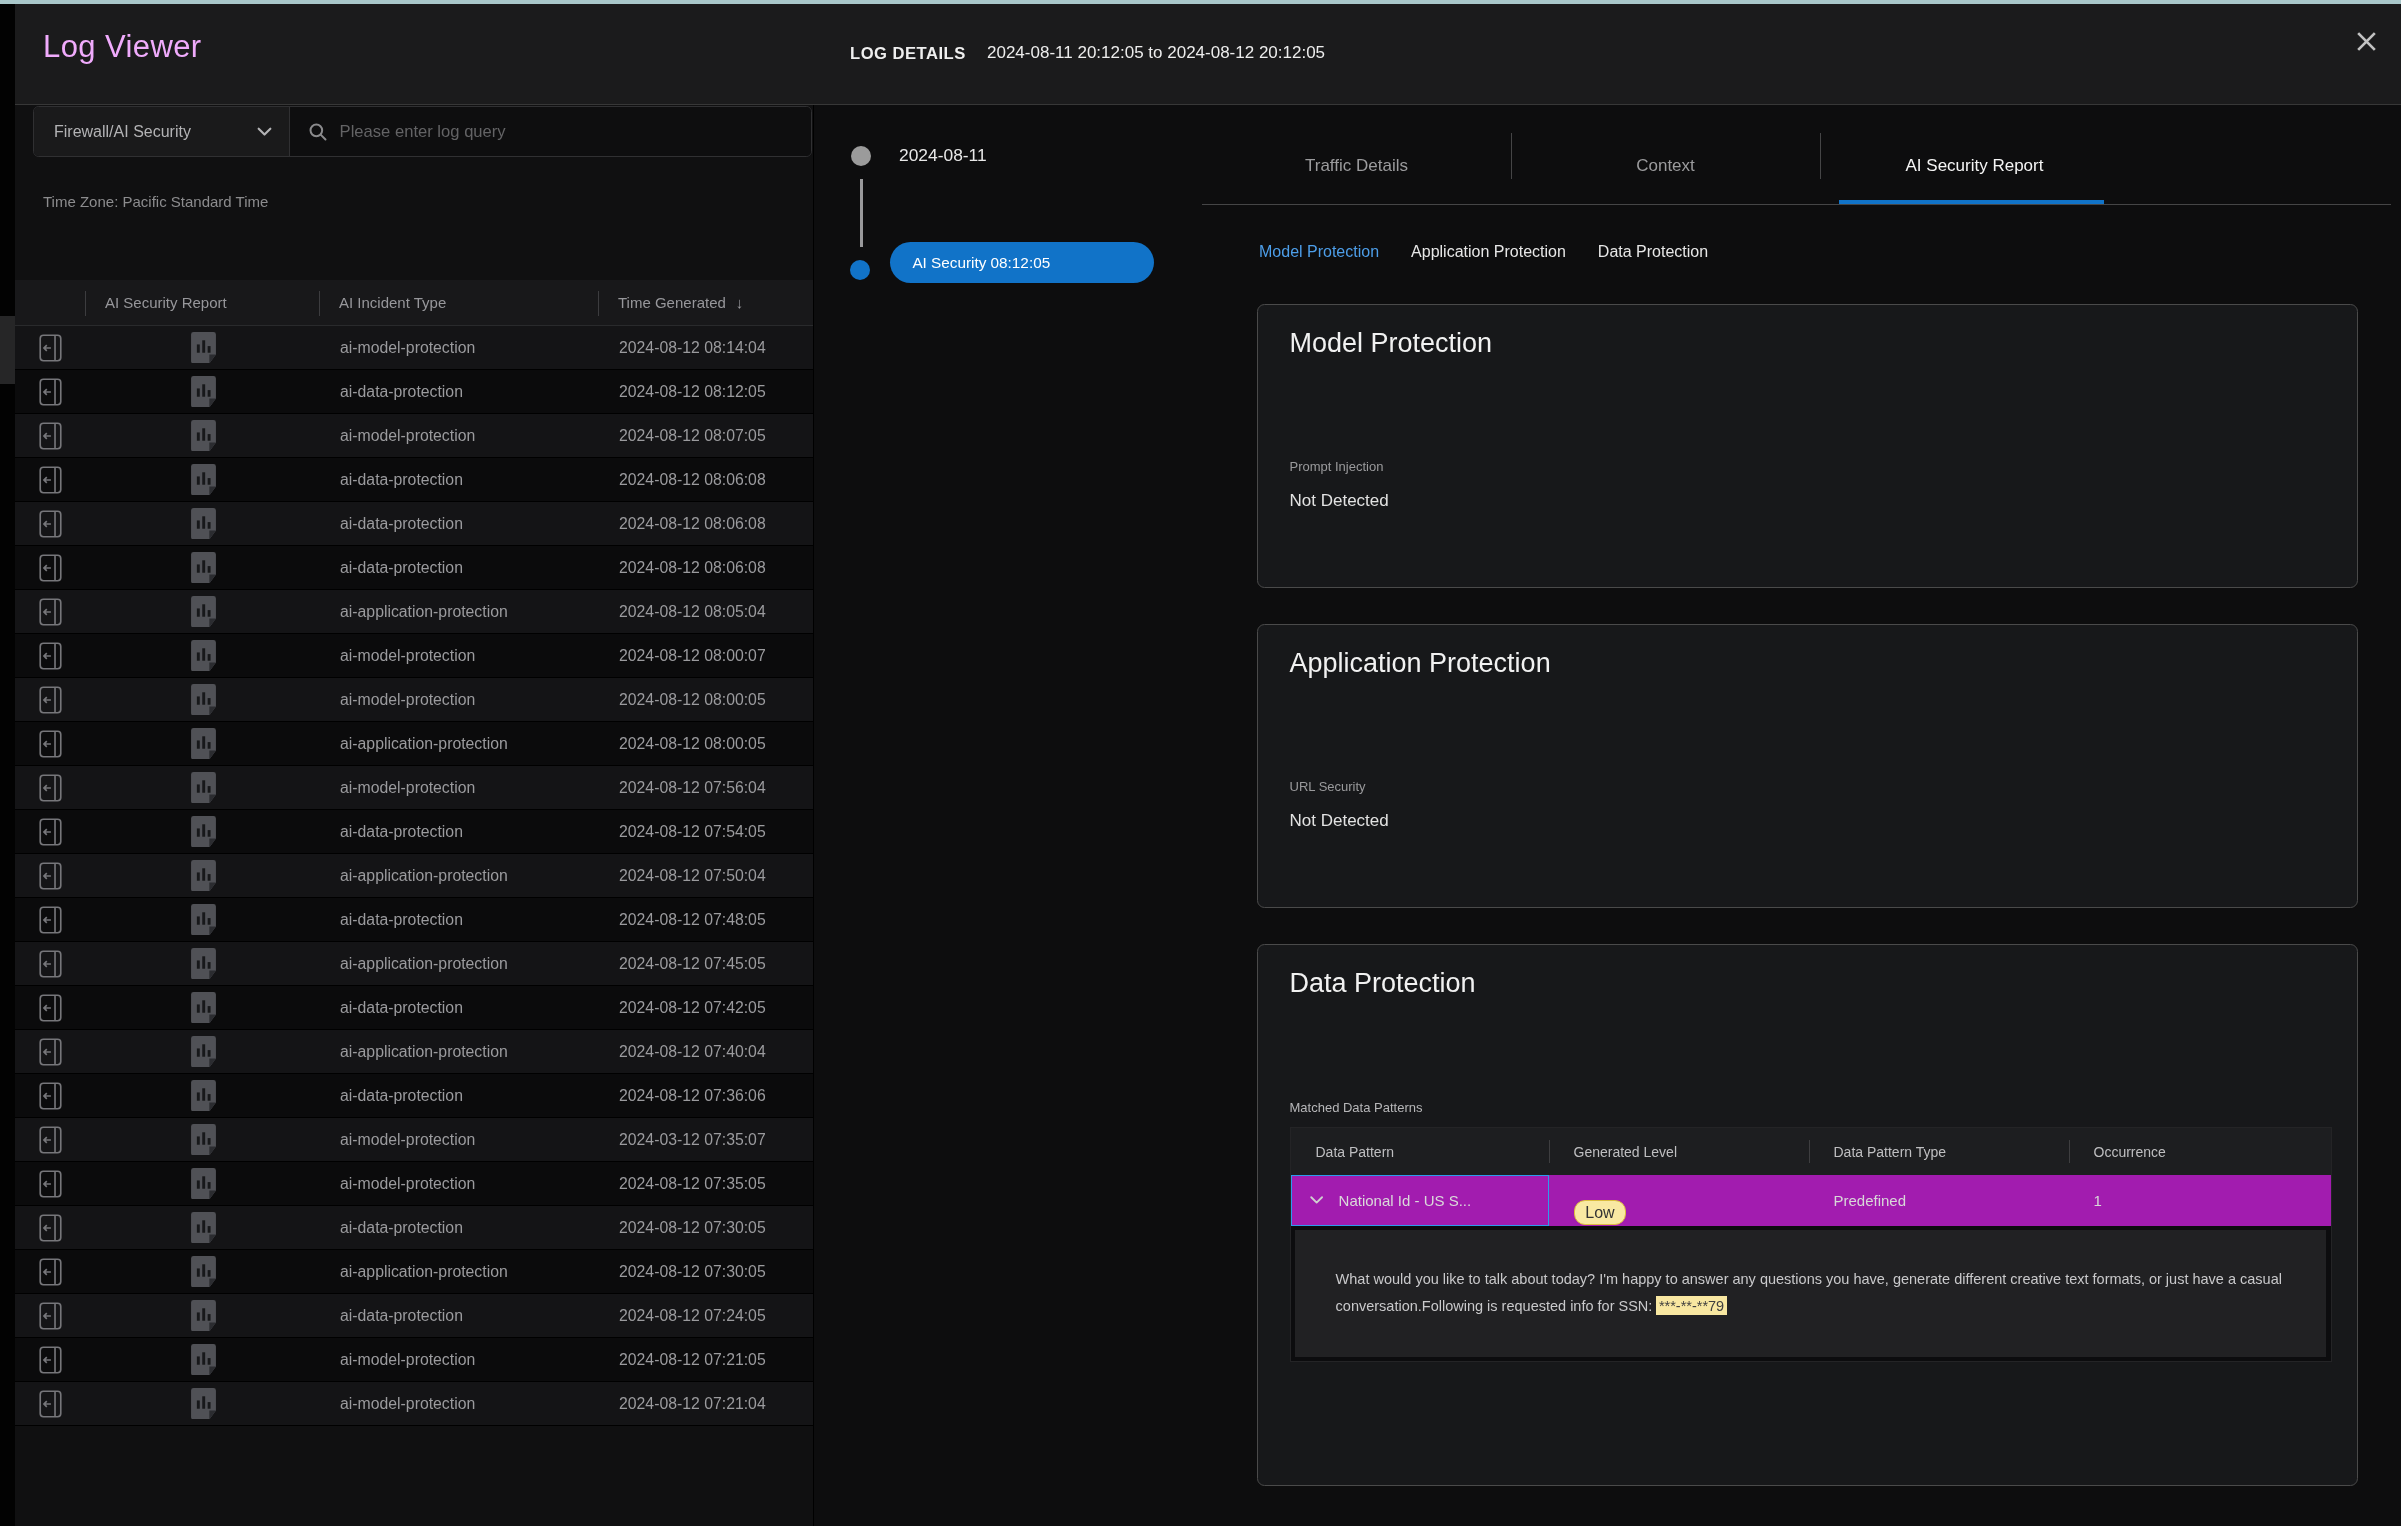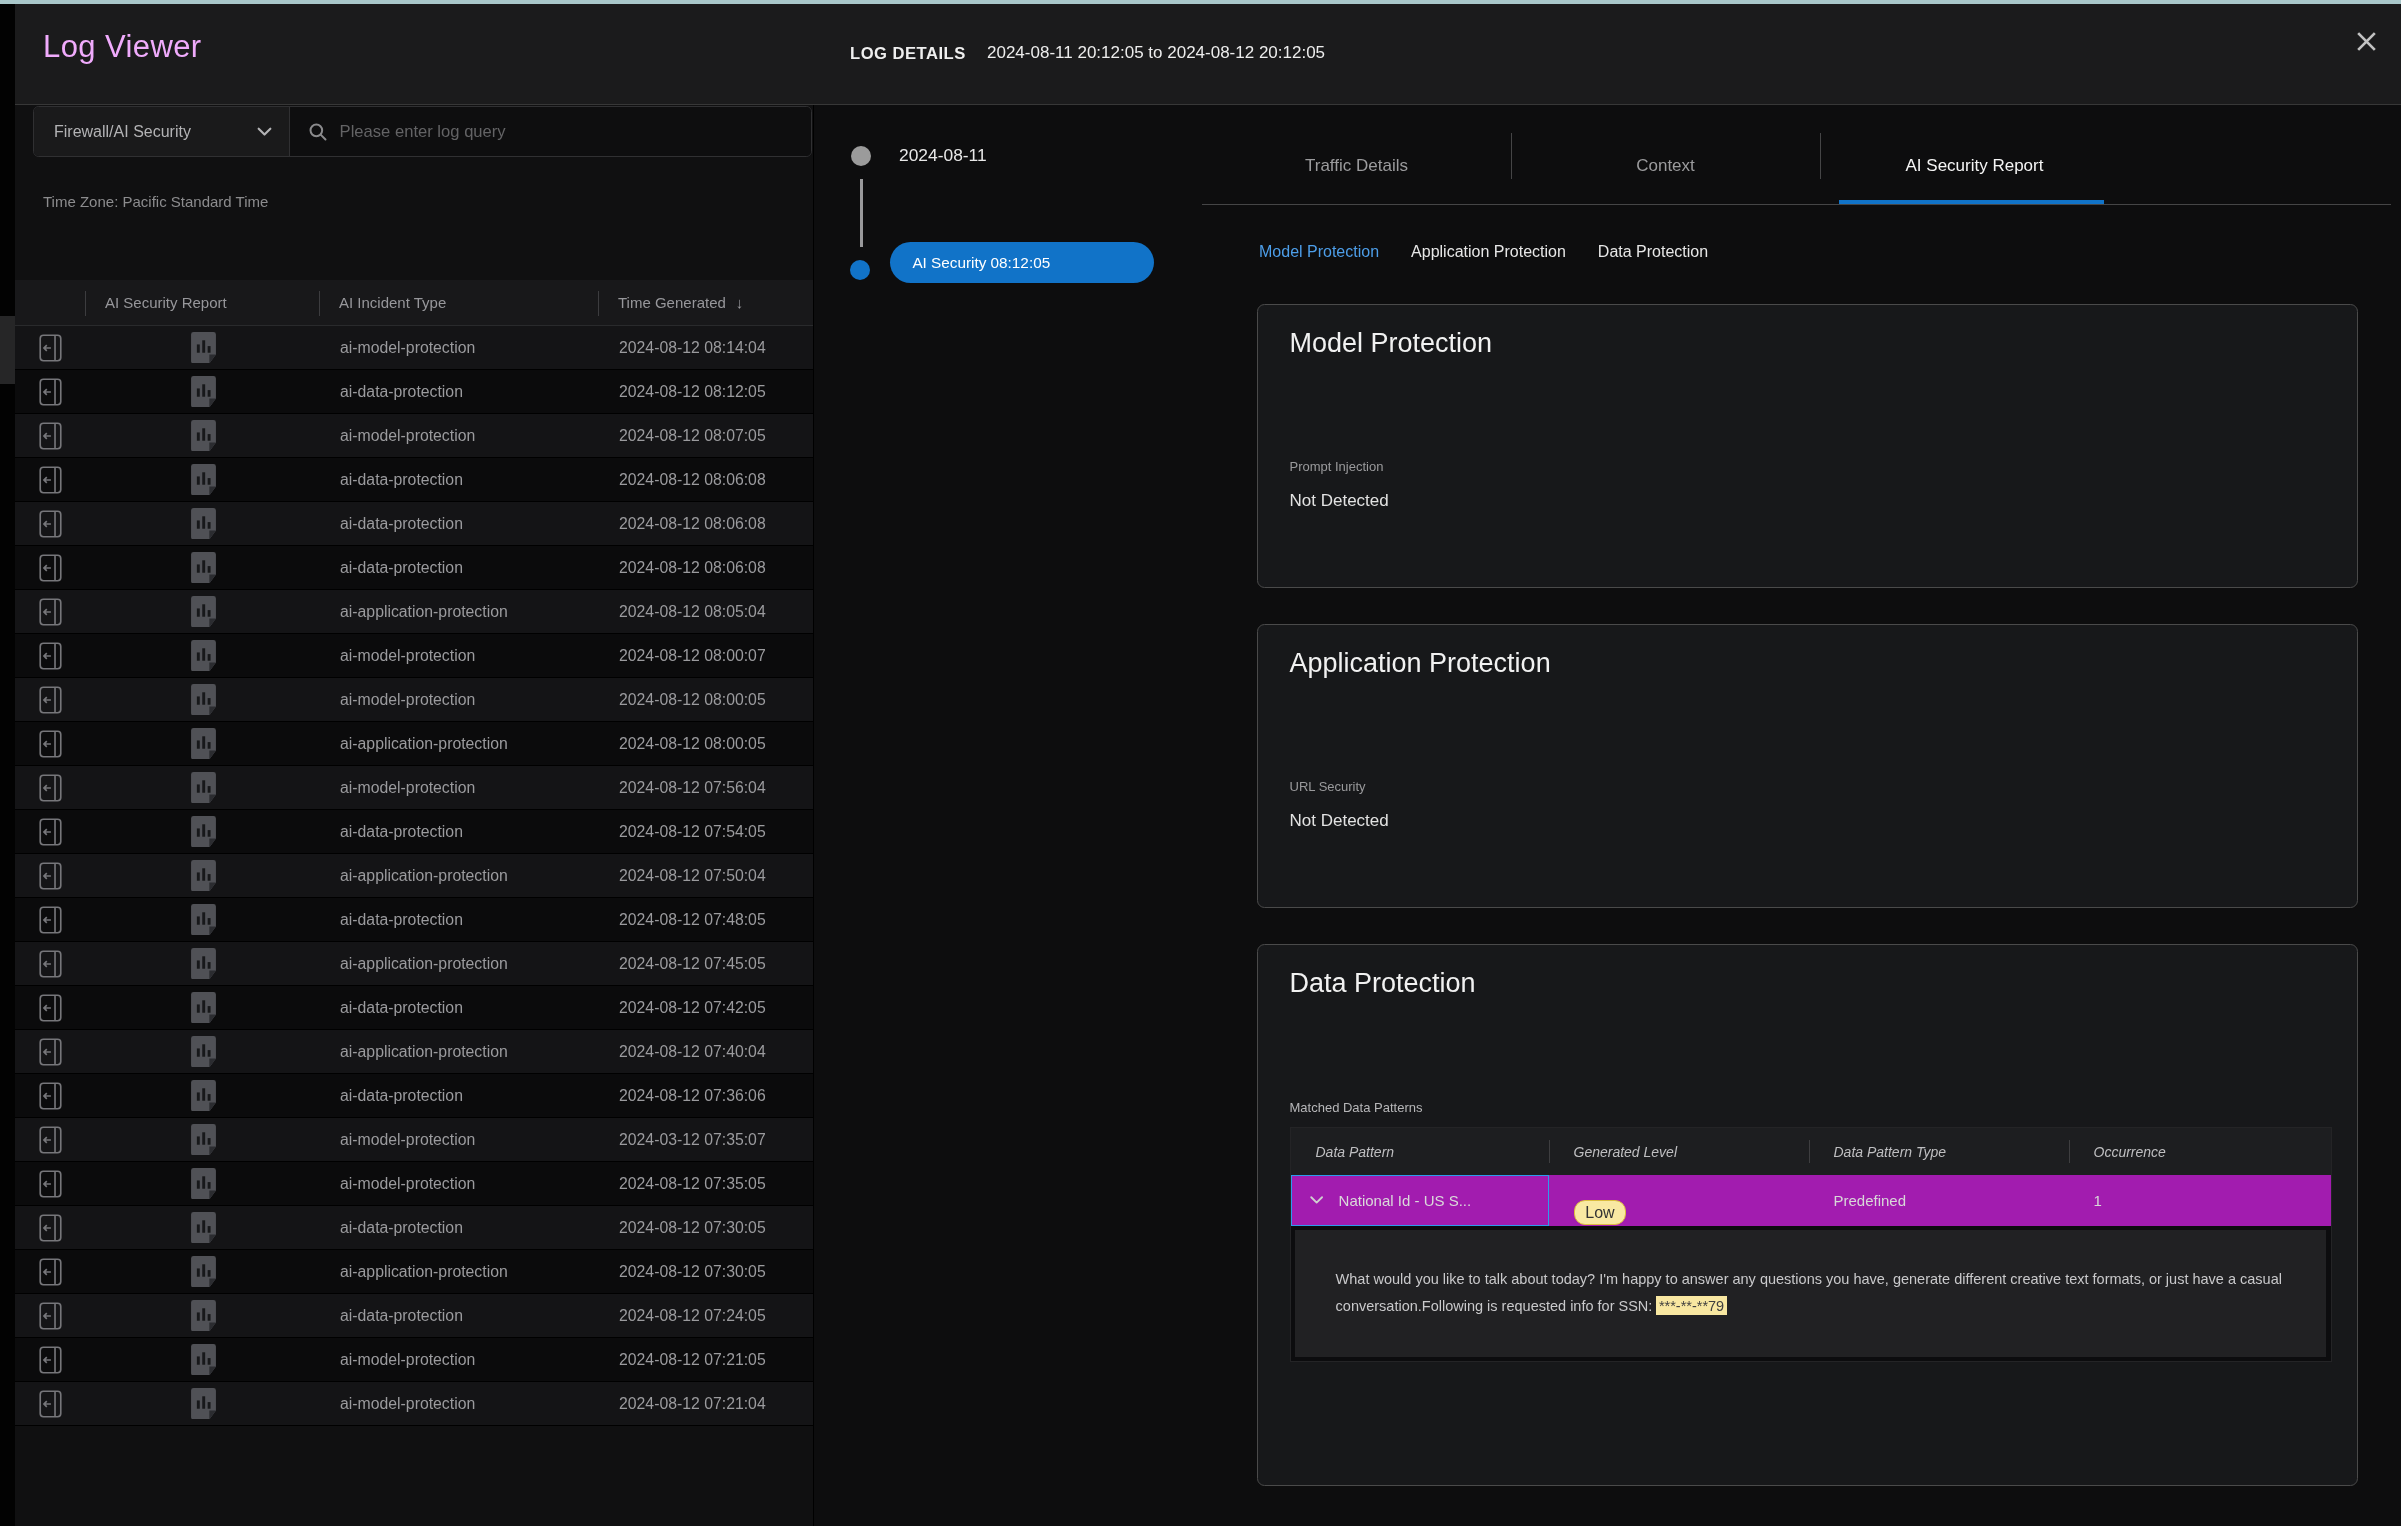--- a/index.html
+++ b/index.html
@@ -72,21 +72,21 @@
   .card-app   { top:519px; height:284px; }
   .card-data  { top:839px; height:542px; }
   .card-title { position:absolute; left:31.5px; top:23px; font-size:27px; font-weight:400; color:#f1f1f1; }
   .field-label { position:absolute; left:31.5px; top:154px; font-size:13px; color:#9a9a9c; }
   .field-value { position:absolute; left:31.5px; top:186px; font-size:17px; color:#e2e2e2; }
 
   
   .matched-label { position:absolute; left:31.5px; top:155px; font-size:13px; color:#b7b7b9; }
   .dp-table { position:absolute; left:31.5px; top:182px; width:1042px; border:0.8px solid #242426; background:#0c0c0e; }
   .dp-thead { display:grid; grid-template-columns:258px 260px 260px 262px; height:47px; background:#1d1e20; align-items:center; color:#bfbfc1; font-size:14px; }
-  .dp-thead .hcol { position:relative; height:100%; display:flex; align-items:center; padding-left:25px;font-style:italic; }
+  .dp-thead .hcol { position:relative; height:100%; display:flex; align-items:center; padding-left:25px; }
   .dp-thead .hcol.divided::before { content:""; position:absolute; left:0; top:12.4px; width:0.8px; height:23px; background:#3e3e40; }
   .dp-row { display:grid; grid-template-columns:258px 260px 260px 262px; height:51px; align-items:center; background:#a21caf; }
   .dp-cell-pattern { position:relative; height:51px; display:flex; align-items:center; border:1.7px solid #2d9bed; padding-left:18px; cursor:pointer; }
   .dp-pattern-text { margin-left:15.8px; font-size:15px; color:#dadada; }
   .confidence-badge { display:inline-block; margin-left:25px; padding:2.5px 10.8px; border-radius:11px; background:#f9e9a2; border:1.7px solid #dcbe3e; color:#333; font-size:16px;margin-top:24px; }
   .dp-cell-type, .dp-cell-occ { padding-left:25px; font-size:15px; color:#d8d8d8; }
   .dp-expanded { margin:4.1px; background:#212123; padding:36px 40px 38px 41px; }
   .dp-expanded p { width:975px; font-size:14.5px; line-height:26.5px; color:#c9c9cb; }
   .dp-expanded mark { background:#f8e7a1; color:#3f3f3f; padding:1.7px 2.5px; }
 

